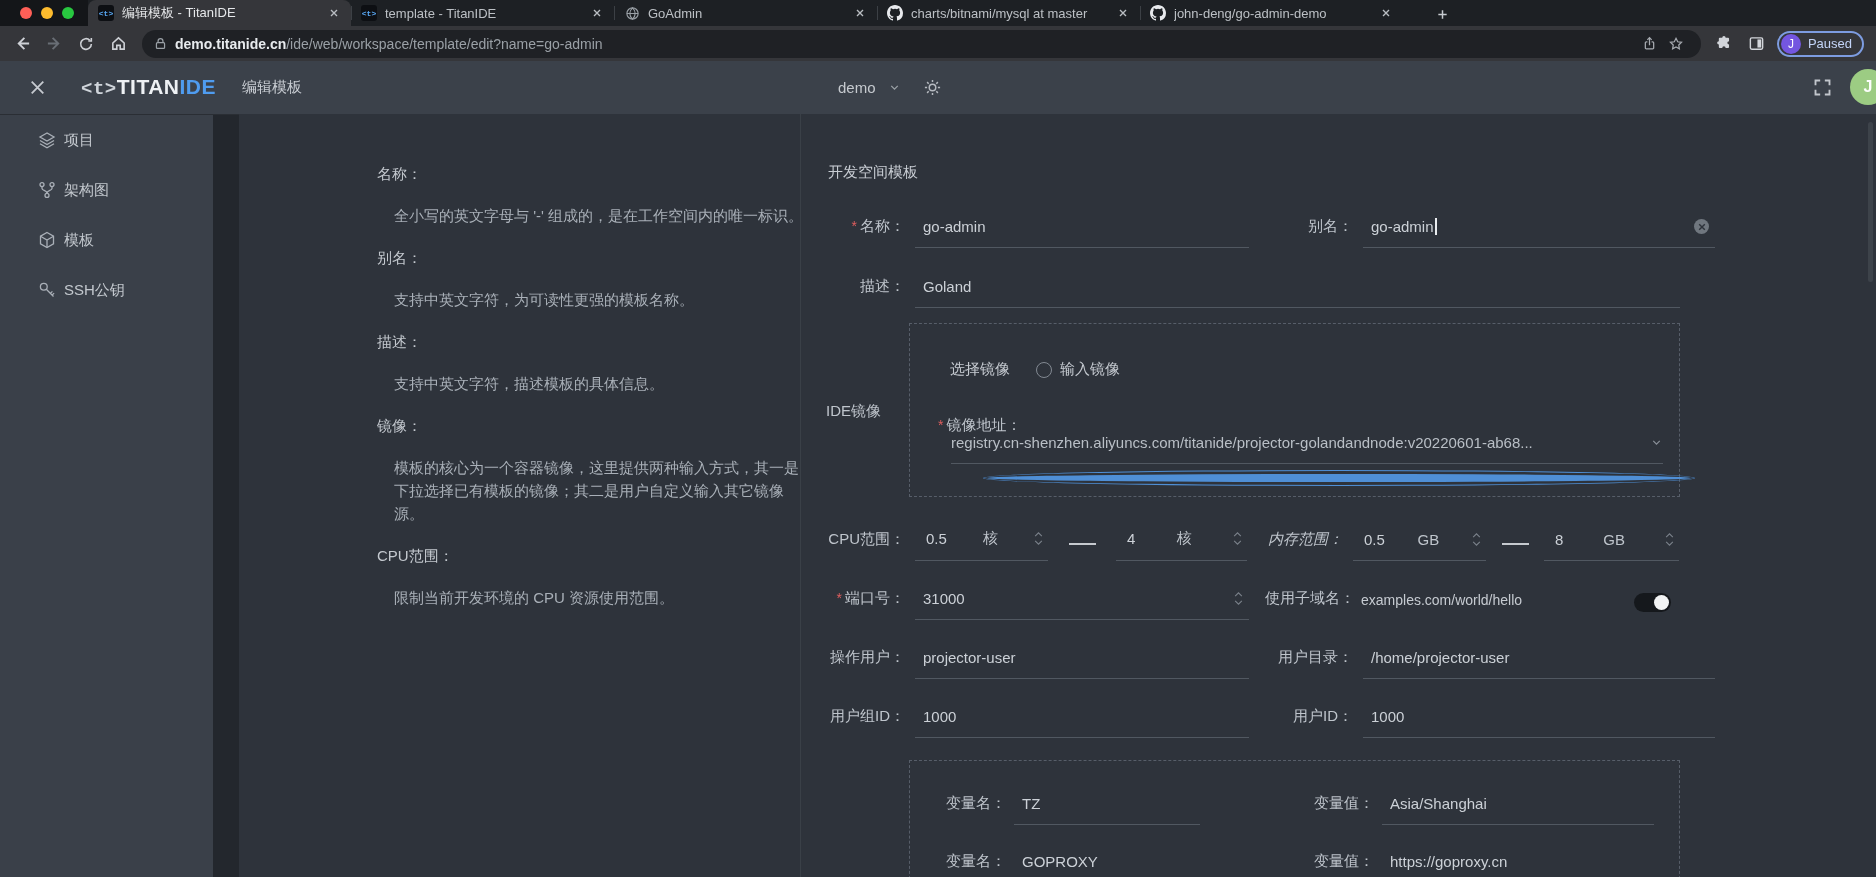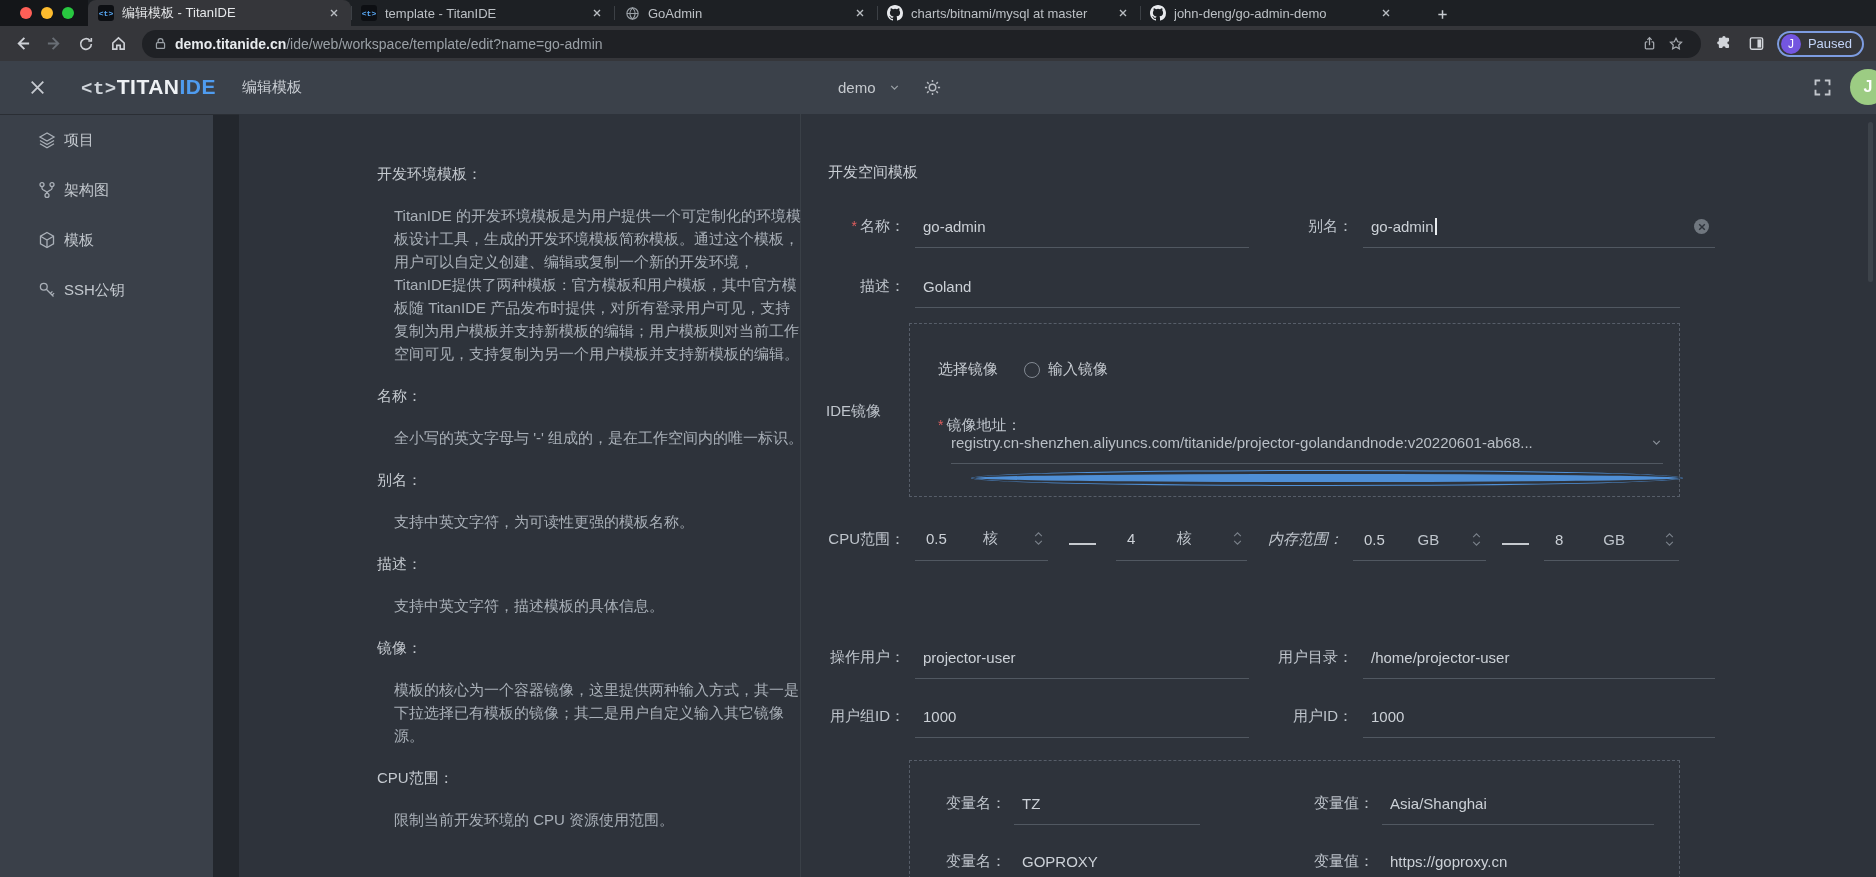--- a/index.html
+++ b/index.html
@@ -88,21 +88,21 @@
   .rd1 { width:68px; } .rd2 { width:58px; }
   .dashbar { width:27px; height:2px; background:#c6cacf; }
   .lbl3 { width:96px; text-align:right; padding-bottom:12px; color:#bfc5cc; white-space:nowrap;font-style:italic; }
   .sublbl { margin-left:16px; padding-bottom:12px; color:#bfc5cc; white-space:nowrap; }
   .subval { margin-left:6px; padding-bottom:12px; color:#c6cbd1; white-space:nowrap; font-size:14px; }
   .toggle { margin-left:auto; margin-right:34px; margin-bottom:8px; width:37px; height:19px; border-radius:10px; background:#15181c; position:relative; flex:none; }
   .toggle .knob { position:absolute; right:2px; top:2px; width:15px; height:15px; border-radius:50%; background:#f2f3f4; }
 
   .idebox { position:absolute; left:670px; top:209px; width:771px; height:174px; border:1px dashed #575e69; }
   .idelabel { position:absolute; left:587px; top:288px; color:#bfc5cc; }
-  .radiorow { position:absolute; left:20px; top:36px; display:flex; align-items:center;text-align:right; }
+  .radiorow { position:absolute; left:32px; top:36px; display:flex; align-items:center;text-align:right; }
   .radio { width:16px; height:16px; border-radius:50%; border:1px solid #828992; position:relative; flex:none; }
   .radio.sel { border-color:#4f8fd6; }
   .radio.sel::after { content:""; position:absolute; inset:3px; border-radius:50%; background:#4f8fd6; }
   .radiolbl { margin-left:8px; color:#c6cbd1; }
   .radiogap { width:26px; }
   .addr { position:absolute; left:28px; top:92px; color:#bfc5cc; }
   .sel { position:absolute; left:41px; top:110px; width:712px; border-bottom:1px solid #515861; display:flex; align-items:center; padding-bottom:12px; color:#b9bfc6; font-size:15px; white-space:nowrap; }
   .sel .chev { margin-left:auto; color:#8a9099; display:flex; }
 
   .envbox { position:absolute; left:670px; top:646px; width:771px; height:240px; border:1px dashed #575e69; }
@@ -328,24 +328,20 @@
       </div>
     </div>
     <div class="gapstrip"></div>
 
     <div class="content">
       <div class="vdivider"></div>
       <div class="vscroll"></div>
 
       <div class="help">
         <div class="hsec">
-            <div class="head">开发环境模板：</div>
-            <div class="hbody">TitanIDE 的开发环境模板是为用户提供一个可定制化的环境模板设计工具，生成的开发环境模板简称模板。通过这个模板，用户可以自定义创建、编辑或复制一个新的开发环境，TitanIDE提供了两种模板：官方模板和用户模板，其中官方模板随 TitanIDE 产品发布时提供，对所有登录用户可见，支持复制为用户模板并支持新模板的编辑；用户模板则对当前工作空间可见，支持复制为另一个用户模板并支持新模板的编辑。</div>
-          </div>
-        <div class="hsec">
             <div class="head">名称：</div>
             <div class="hbody">全小写的英文字母与 '-' 组成的，是在工作空间内的唯一标识。</div>
           </div>
         <div class="hsec">
             <div class="head">别名：</div>
             <div class="hbody">支持中英文字符，为可读性更强的模板名称。</div>
           </div>
         <div class="hsec">
             <div class="head">描述：</div>
             <div class="hbody">支持中英文字符，描述模板的具体信息。</div>
@@ -459,20 +455,39 @@
                 <svg width="9" height="5" viewBox="0 0 10 6" fill="none" stroke="currentColor" stroke-width="1.3">
                   <path d="M1 5 5 1 9 5"></path>
                 </svg>
                 <svg width="9" height="5" viewBox="0 0 10 6" fill="none" stroke="currentColor" stroke-width="1.3">
                   <path d="M1 1 5 5 9 1"></path>
                 </svg>
               </span>
             </span>
         </div>
 
+        <div class="frow r4">
+          <span class="lbl req">端口号：</span>
+          <span class="inp">
+              <span>31000</span>
+              <span class="spin autoleft">
+                <svg width="9" height="5" viewBox="0 0 10 6" fill="none" stroke="currentColor" stroke-width="1.3">
+                  <path d="M1 5 5 1 9 5"></path>
+                </svg>
+                <svg width="9" height="5" viewBox="0 0 10 6" fill="none" stroke="currentColor" stroke-width="1.3">
+                  <path d="M1 1 5 5 9 1"></path>
+                </svg>
+              </span>
+            </span>
+          <span class="sublbl">使用子域名：</span>
+          <span class="subval">examples.com/world/hello</span>
+          <span class="toggle">
+              <span class="knob"></span>
+            </span>
+        </div>
 
         <div class="frow r5">
           <span class="lbl">操作用户：</span>
           <span class="inp">
               <span>projector-user</span>
             </span>
           <span class="lbl2">用户目录：</span>
           <span class="inp2">
               <span>/home/projector-user</span>
             </span>

